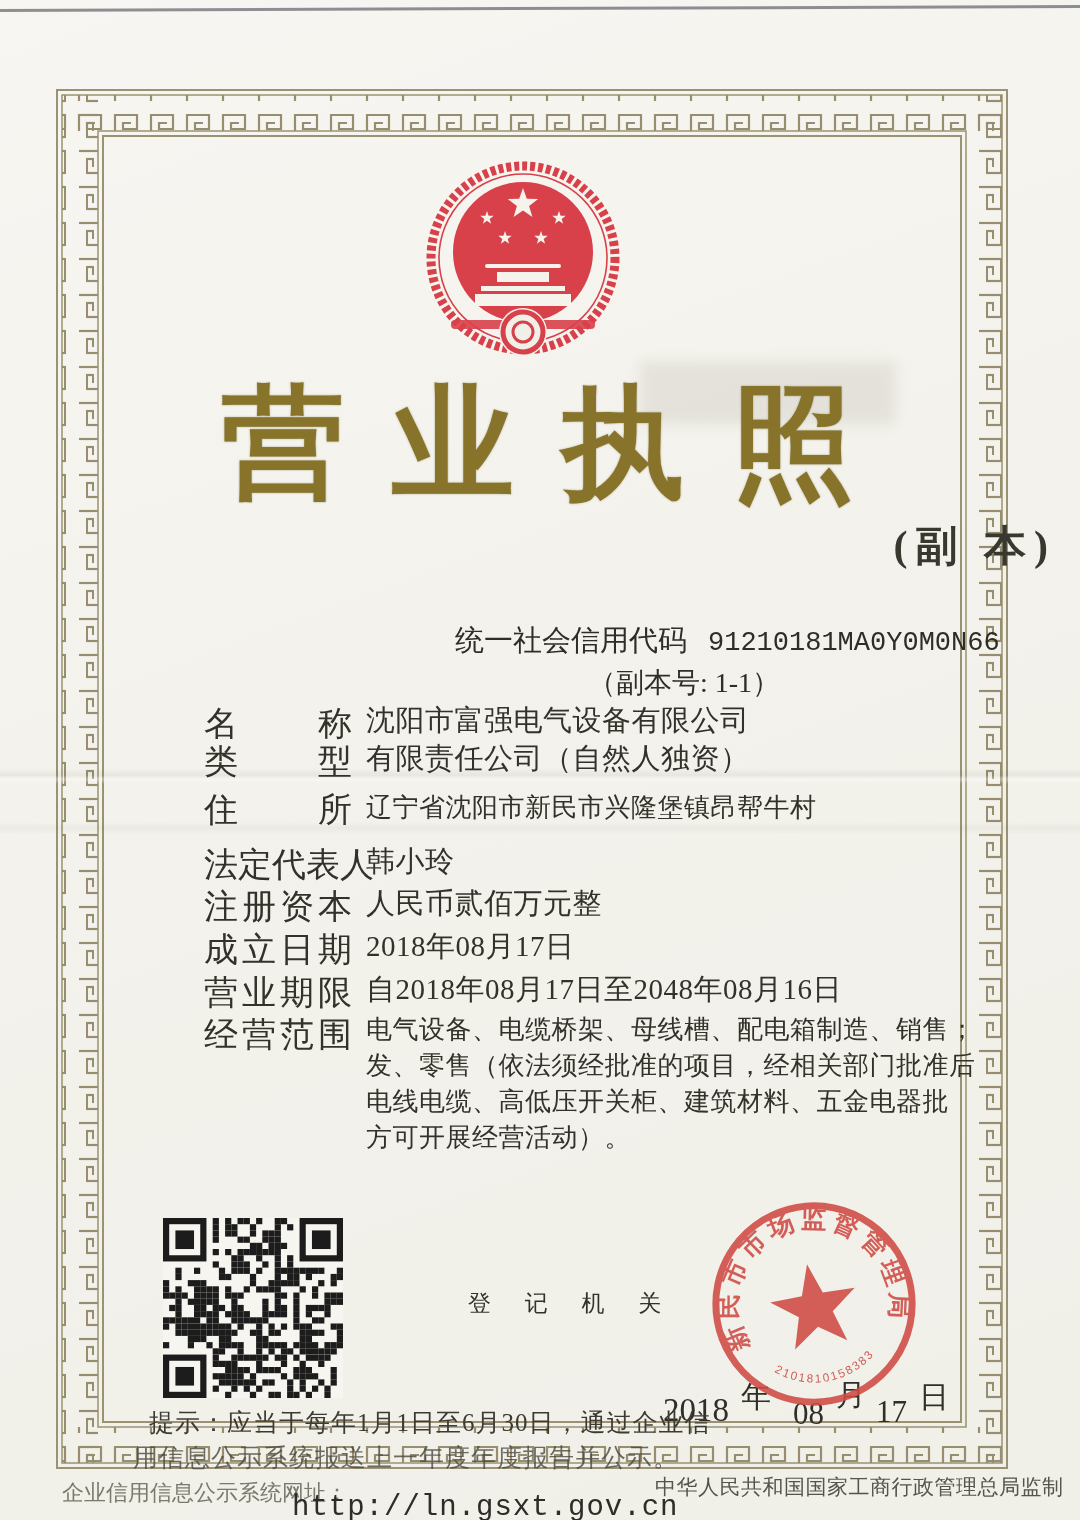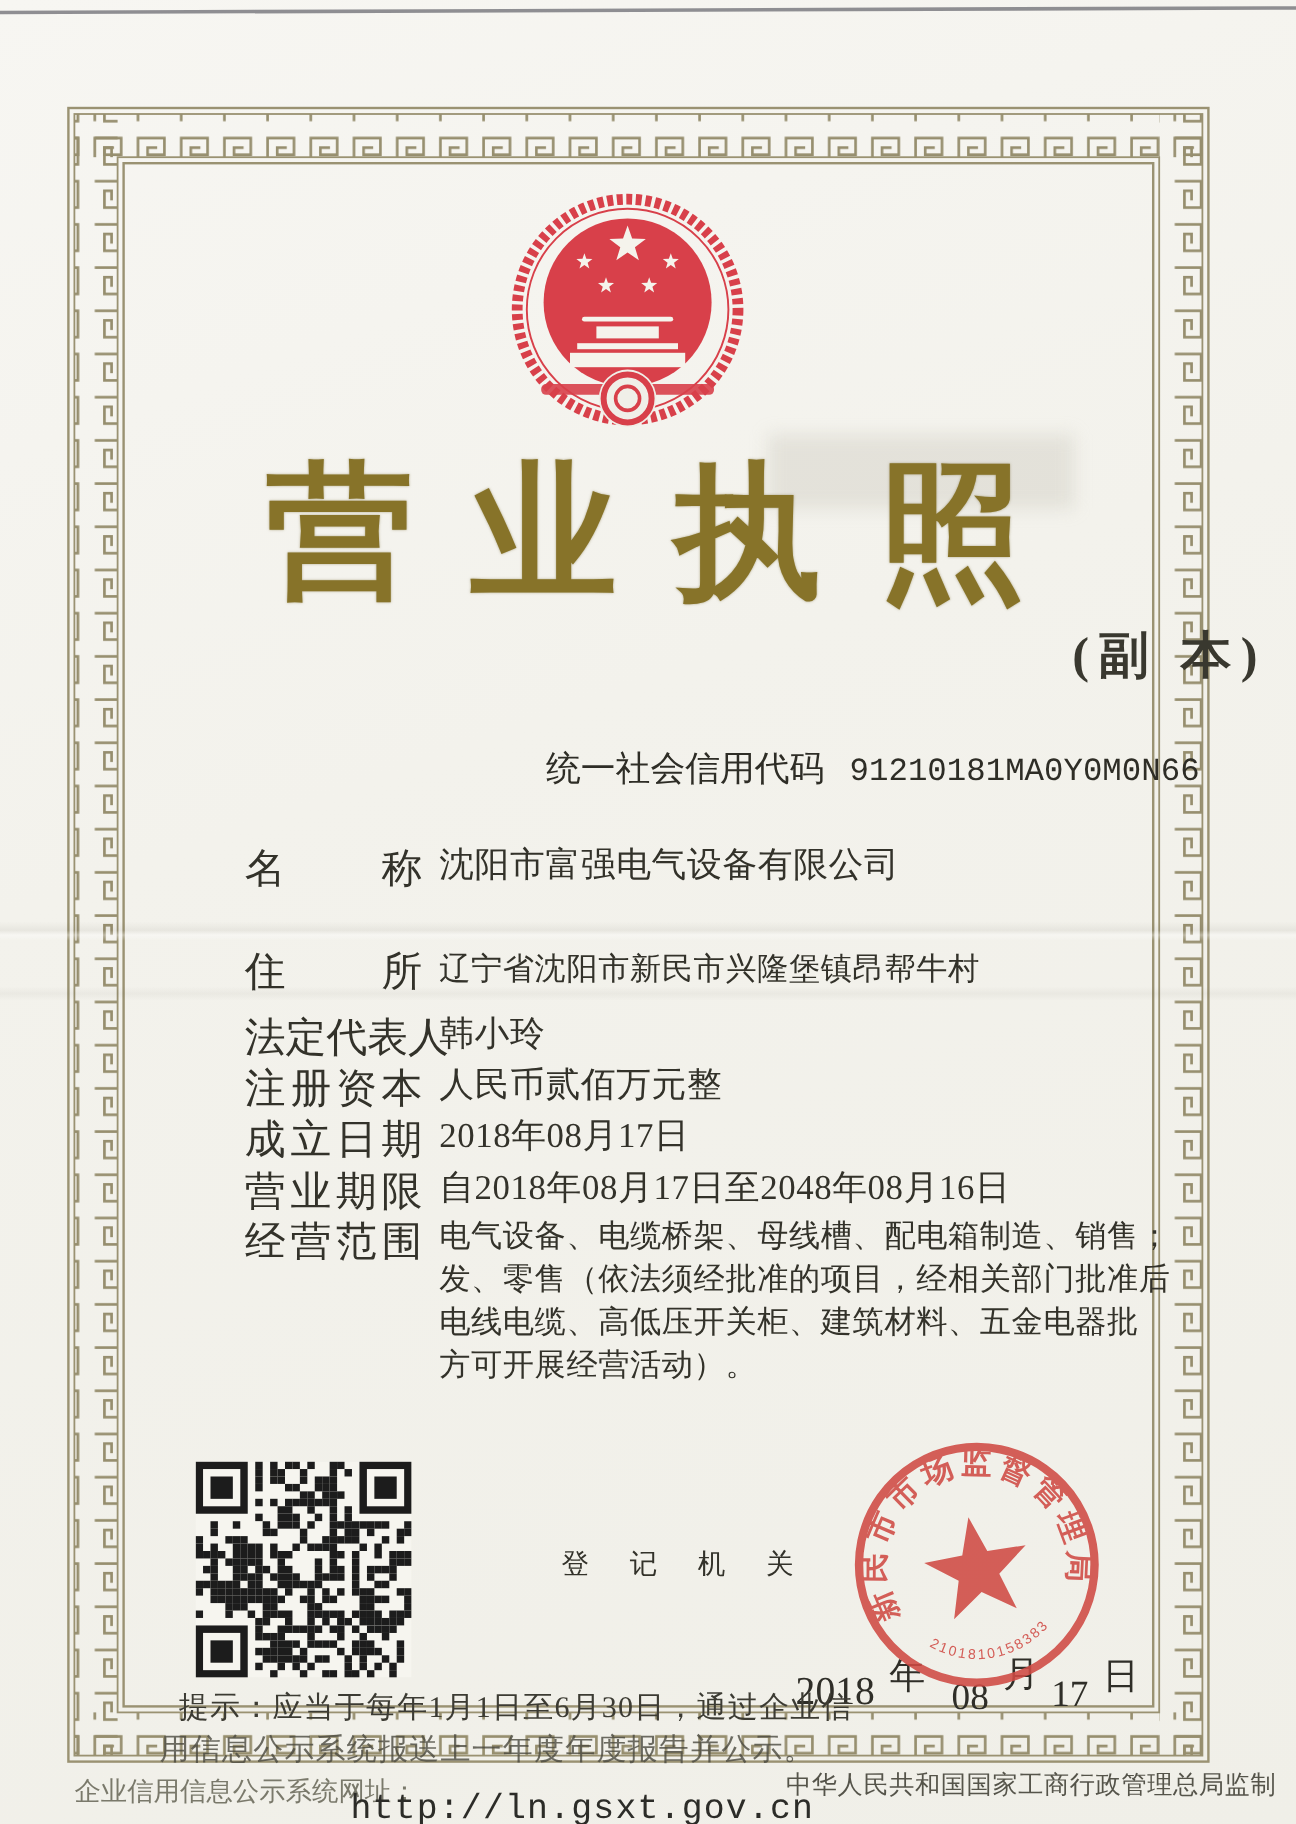--- a/index.html
+++ b/index.html
@@ -108,23 +108,27 @@
       <circle cx="100" cy="172" r="10" fill="none" stroke="#d8404a" stroke-width="3"></circle>
     </g>
   </svg>
 
   <h1 class="title">营业执照</h1>
   <div class="subtitle">(副  本)</div>
 
   <div class="credit-line">
     <span>统一社会信用代码</span><span class="code">91210181MA0Y0M0N66</span>
   </div>
+  <div class="copy-no">（副本号: 1-1）</div>
 
   <div class="row r1">
     <span class="flabel">名称</span><span class="fvalue">沈阳市富强电气设备有限公司</span>
+  </div>
+  <div class="row r2">
+    <span class="flabel">类型</span><span class="fvalue">有限责任公司（自然人独资）</span>
   </div>
   <div class="row r3">
     <span class="flabel">住所</span><span class="fvalue">辽宁省沈阳市新民市兴隆堡镇昂帮牛村</span>
   </div>
   <div class="row r4">
     <span class="flabel">法定代表人</span><span class="fvalue">韩小玲</span>
   </div>
   <div class="row r5">
     <span class="flabel">注册资本</span><span class="fvalue">人民币贰佰万元整</span>
   </div>

